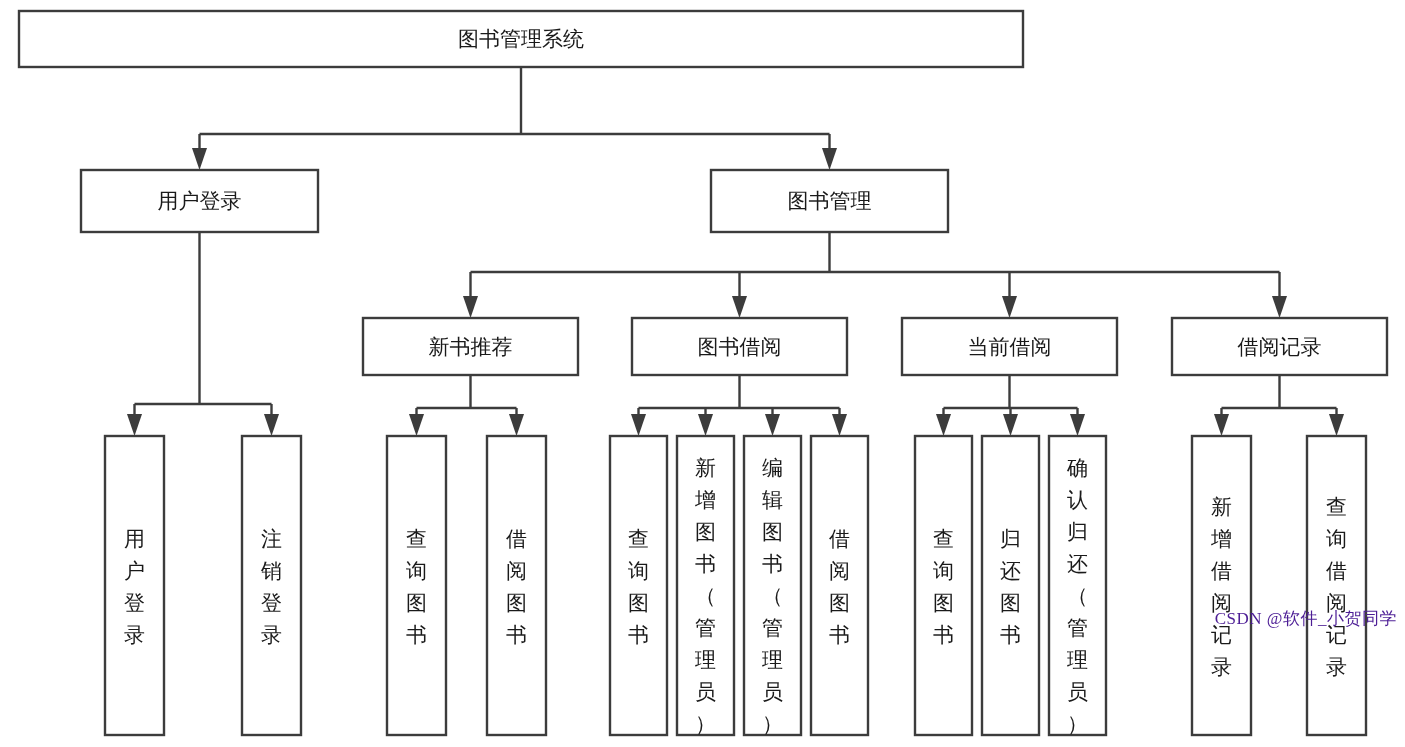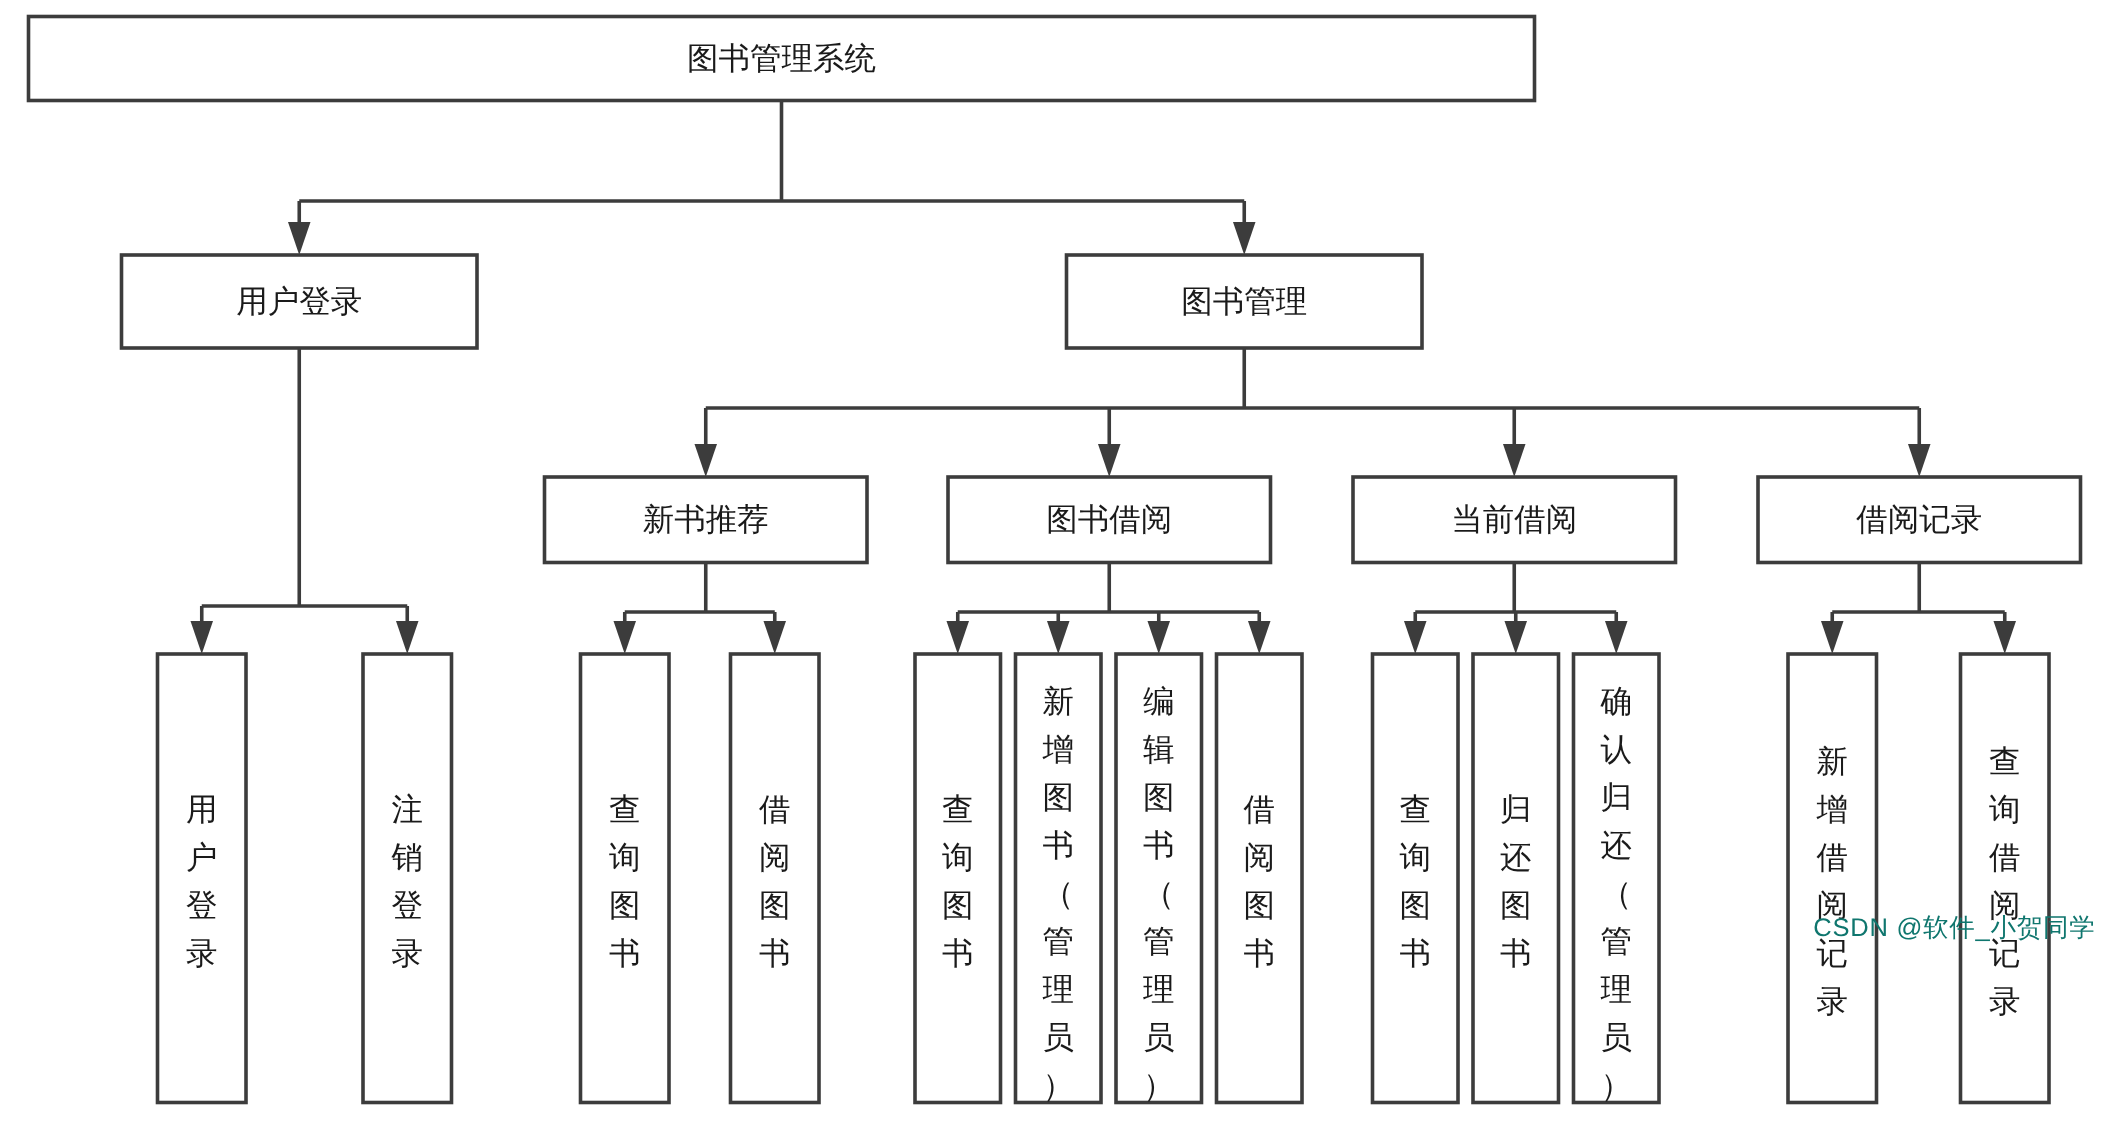--- a/index.html
+++ b/index.html
@@ -53,23 +53,23 @@
   .node-label-v {
     fill: #1a1a1a;
     font-family: "DejaVu Sans", "Liberation Sans", sans-serif;
     font-size: 21px;
     text-anchor: middle;
   }
   .watermark-text {
     position: absolute;
     right: 8px;
     bottom: 6px;
-    color: #0f766e;
+    color: #4c1d95;
     font-size: 17px;
-    font-family: Liberation Sans, sans-serif;
+    font-family: Liberation Serif, serif;
     white-space: nowrap;
     letter-spacing: 0.5px;
     user-select: none;
   }
 </style>
 </head>
 <body>
 
 <div id="diagram-root">
   <svg id="tree-svg" viewBox="0 0 1405 747" xmlns="http://www.w3.org/2000/svg">

